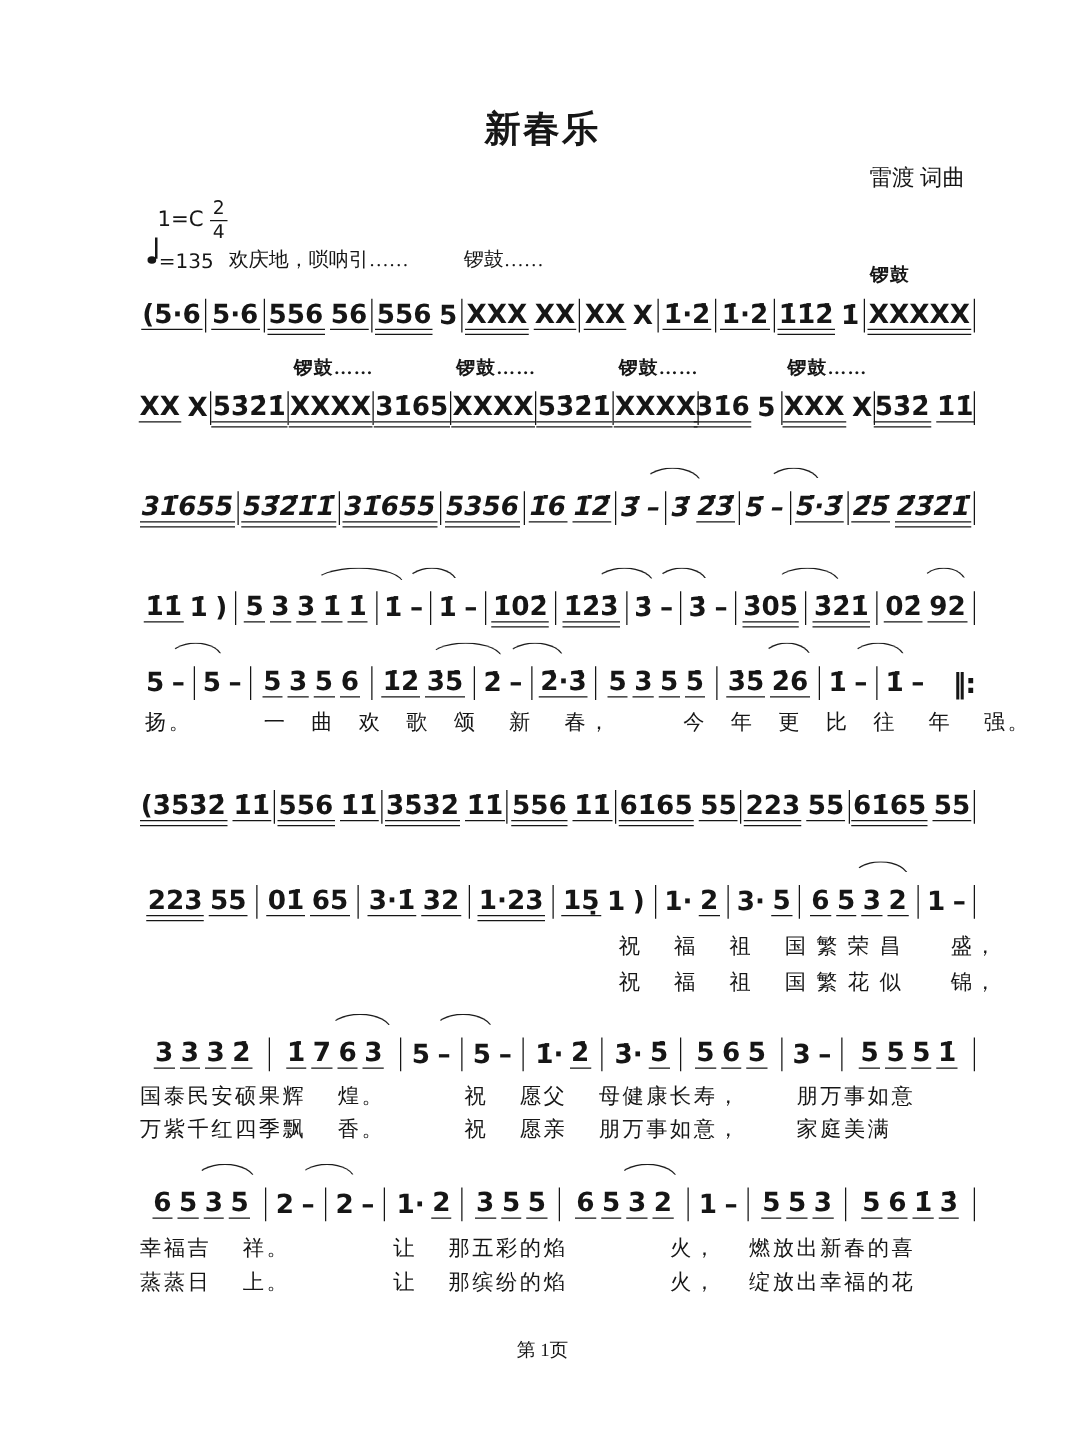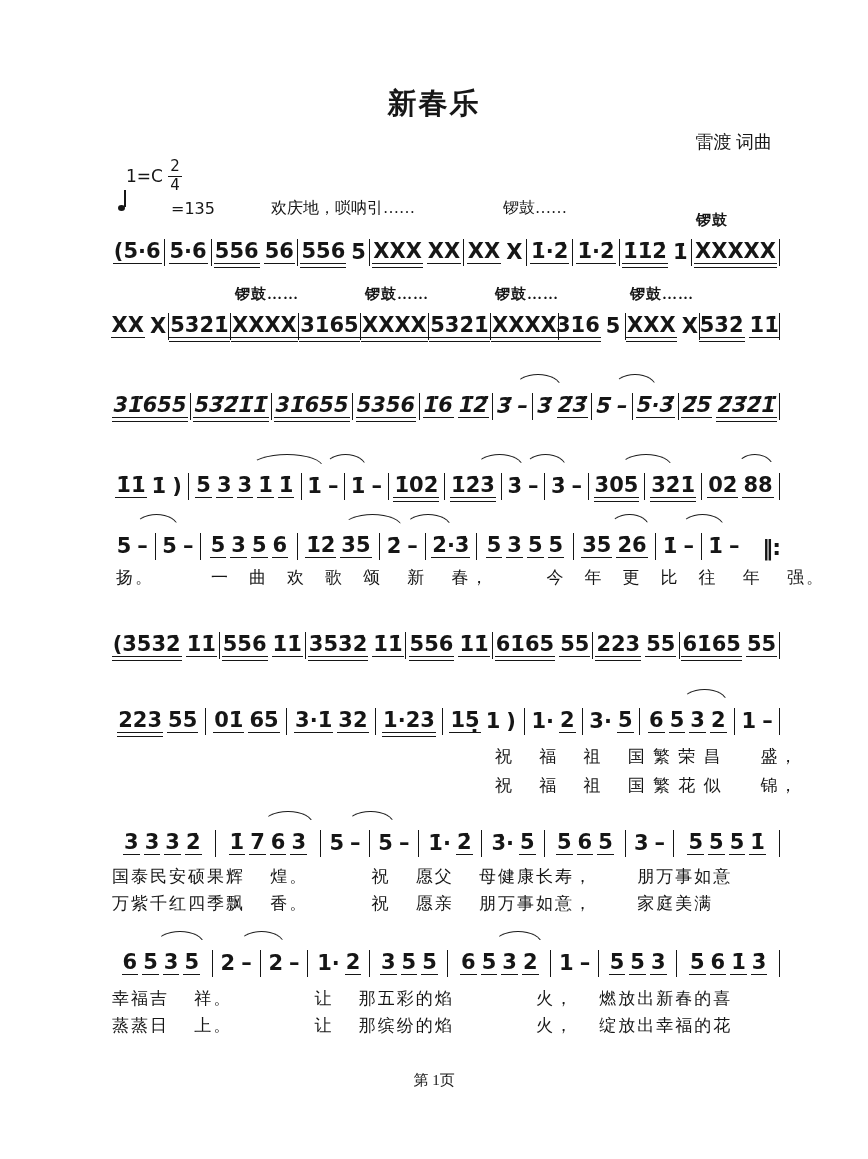--- a/index.html
+++ b/index.html
@@ -29,21 +29,20 @@
     font-size:17px;
     display:flex;align-items:center;height:40px;
   }
   .keysig .frac{display:inline-flex;flex-direction:column;align-items:center;margin-left:5px;font-size:15px;line-height:1.05;}
   .keysig .frac .fbar{width:14px;border-top:1.5px solid #161616;margin:1px 0;}
   .temporow{
     margin:0 0 0 118px;
     font-size:16px;
     display:flex;align-items:center;height:24px;
     font-family:"Liberation Serif","DejaVu Serif",serif;
-    gap:44px;
   }
   .qnote{width:7px;height:6px;background:#161616;border-radius:50%;display:inline-block;position:relative;margin-right:2px;}
   .qnote::after{content:"";position:absolute;right:-1px;top:-15px;width:1.6px;height:17px;background:#161616;}
   .temporow .tempo{font-family:"DejaVu Sans",sans-serif;}
   .temporow .intro{margin-left:12px;}
   .temporow .intro2{margin-left:44px;}
   .score{margin:0 88px 0 110px;}
   .music-line{
     position:relative;
     display:flex;align-items:flex-end;
@@ -300,21 +299,21 @@
         <div class="measure" style="flex-grow: 4;">
           <span class="tok u2">3̇05̇</span>
         </div>
         <span class="bar"></span>
         <div class="measure" style="flex-grow: 4;">
           <span class="tok u2">3̇2̇1̇</span>
         </div>
         <span class="bar"></span>
         <div class="measure" style="flex-grow: 6;">
           <span class="tok u1">02̇</span>
-          <span class="tok u1">88</span>
+          <span class="tok u1">92</span>
         </div>
         <span class="bar"></span>
         <div class="slur" style="left: 140.6px; width: 70.3px;"></div>
         <div class="slur" style="left: 215.1px; width: 38.8px;"></div>
         <div class="slur" style="left: 365.8px; width: 45.1px;"></div>
         <div class="slur" style="left: 415.1px; width: 38.8px;"></div>
         <div class="slur" style="left: 509.8px; width: 50.4px;"></div>
         <div class="slur" style="left: 626.65px; width: 34.65px;"></div>
       </div>
       <div class="music-line" style="margin-top: 26px;">

